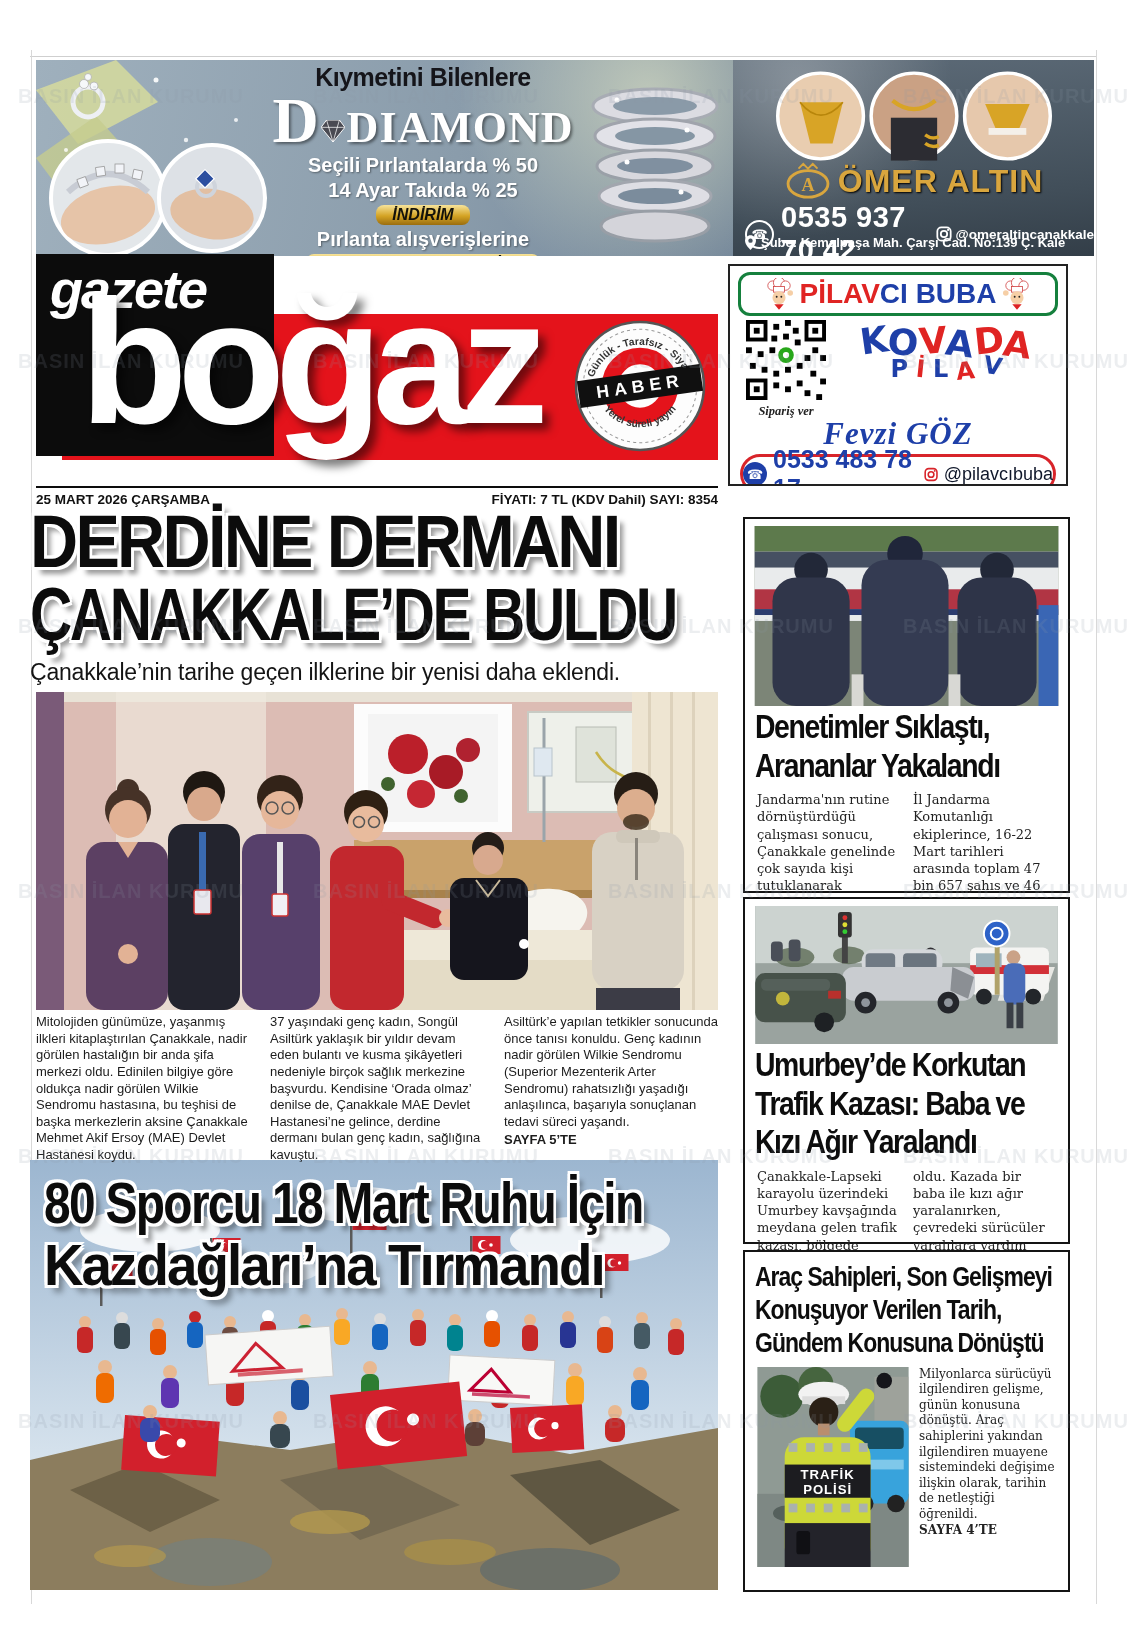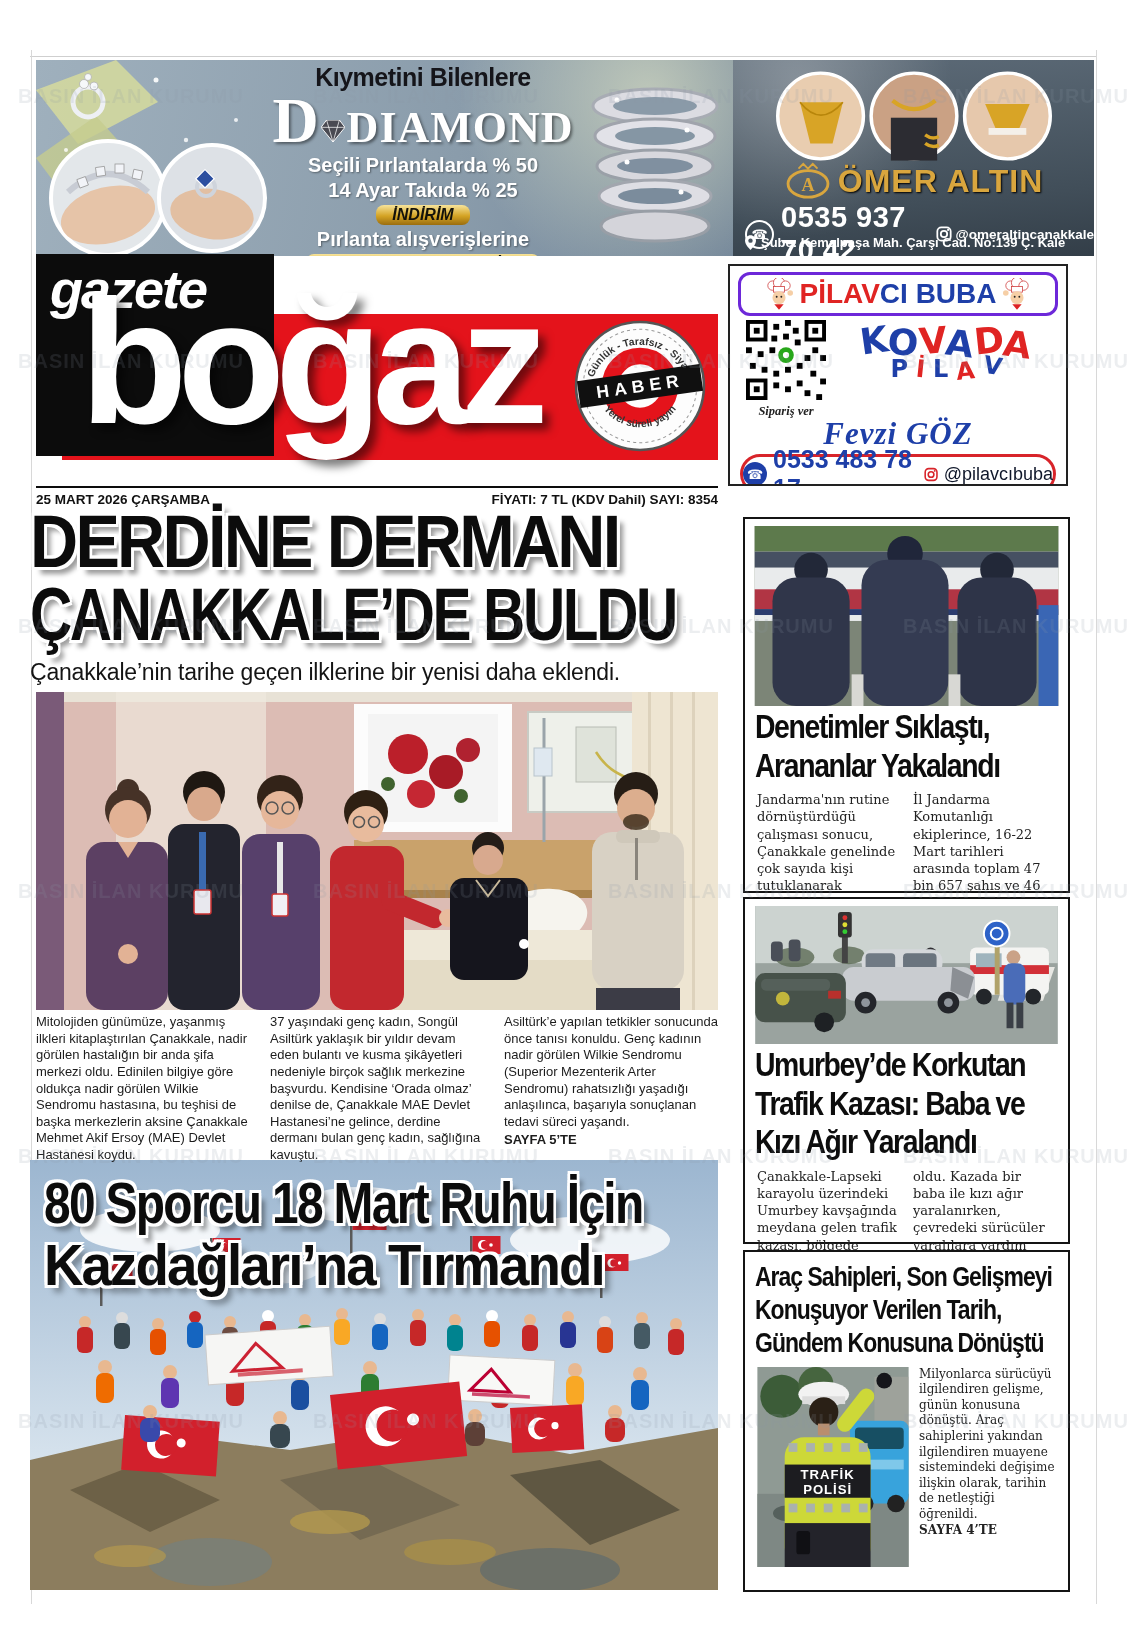--- a/index.html
+++ b/index.html
@@ -39,21 +39,21 @@
   .masthead{position:absolute;left:36px;top:248px;width:682px;height:222px;}
   .mh-black{position:absolute;left:0;top:6px;width:238px;height:202px;background:#0c0c0c;z-index:2;}
   .mh-gazete{position:absolute;left:14px;top:10px;font-size:54px;font-style:italic;font-weight:900;color:#fff;letter-spacing:-2px;z-index:3;}
   .mh-tagline{position:absolute;left:254px;top:20px;font-size:30px;font-style:italic;color:#111;white-space:nowrap;z-index:1;}
   .mh-red{position:absolute;left:26px;top:66px;width:656px;height:146px;background:#e4131b;z-index:1;}
   .mh-title{position:absolute;left:44px;top:26px;font-size:176px;font-weight:900;color:#fff;letter-spacing:-10px;line-height:1;z-index:3;
     text-shadow:7px 7px 9px rgba(0,0,0,.5);}
   .mh-stamp{position:absolute;left:538px;top:72px;z-index:4;}
   
   .pilavci{position:absolute;left:728px;top:264px;width:336px;height:218px;border:2px solid #222;background:#fff;z-index:2;overflow:hidden;}
-  .pb-header{margin:6px 8px 2px;border:3px solid #6d28d9;border-radius:12px;height:38px;display:flex;align-items:center;justify-content:center;gap:6px;}
+  .pb-header{margin:6px 8px 2px;border:3px solid #15803d;border-radius:12px;height:38px;display:flex;align-items:center;justify-content:center;gap:6px;}
   .pb-brand{font-size:28px;font-weight:900;letter-spacing:0;}
   .cr{color:#e02423;} .cb{color:#1e3fa8;}
   .pb-mid{display:flex;padding:2px 8px 0;}
   .pb-qrwrap{width:96px;text-align:center;flex:none;}
   .pb-order{font-family:"Liberation Serif",serif;font-style:italic;font-weight:700;font-size:12.5px;color:#222;}
   .pb-kov{flex:1;text-align:center;}
   .pb-kovada span{display:inline-block;font-family:"DejaVu Sans",sans-serif;font-size:36px;font-weight:900;}
   .pb-kovada span:nth-child(1){transform:rotate(-8deg);}
   .pb-kovada span:nth-child(2){transform:rotate(6deg) translateY(2px);}
   .pb-kovada span:nth-child(3){transform:rotate(-5deg);}

